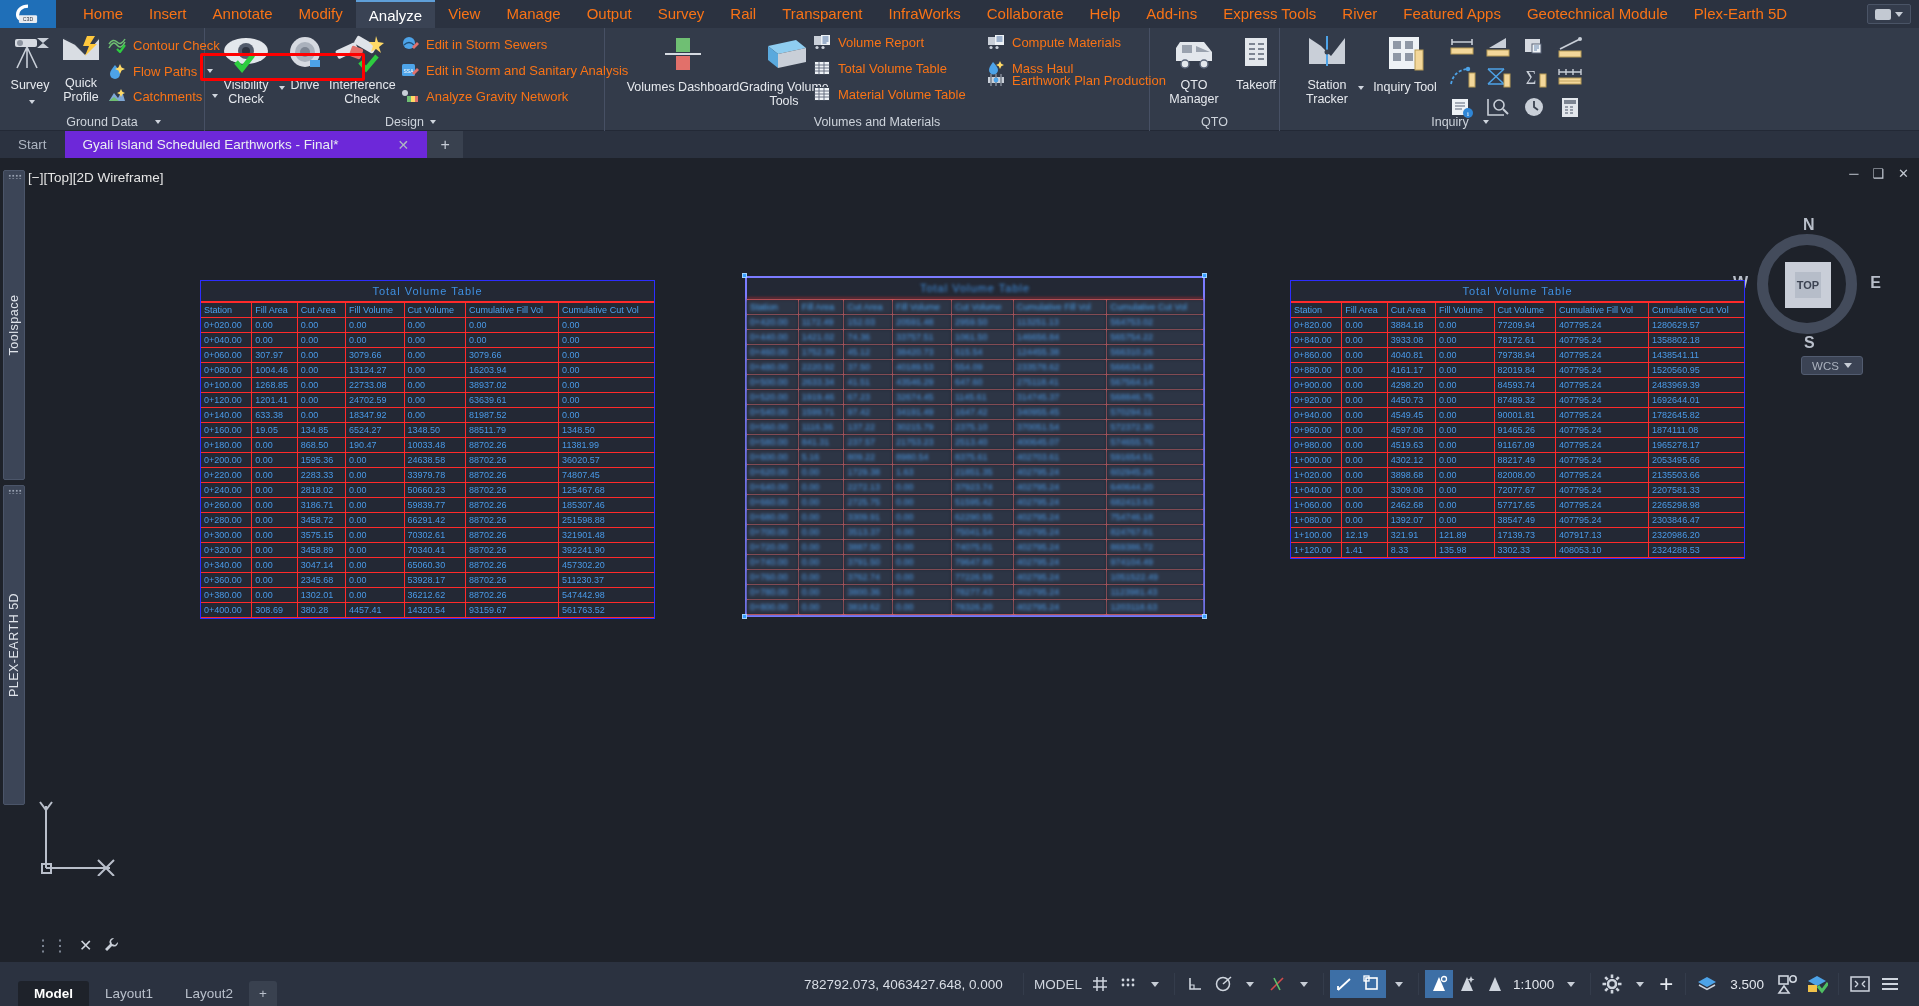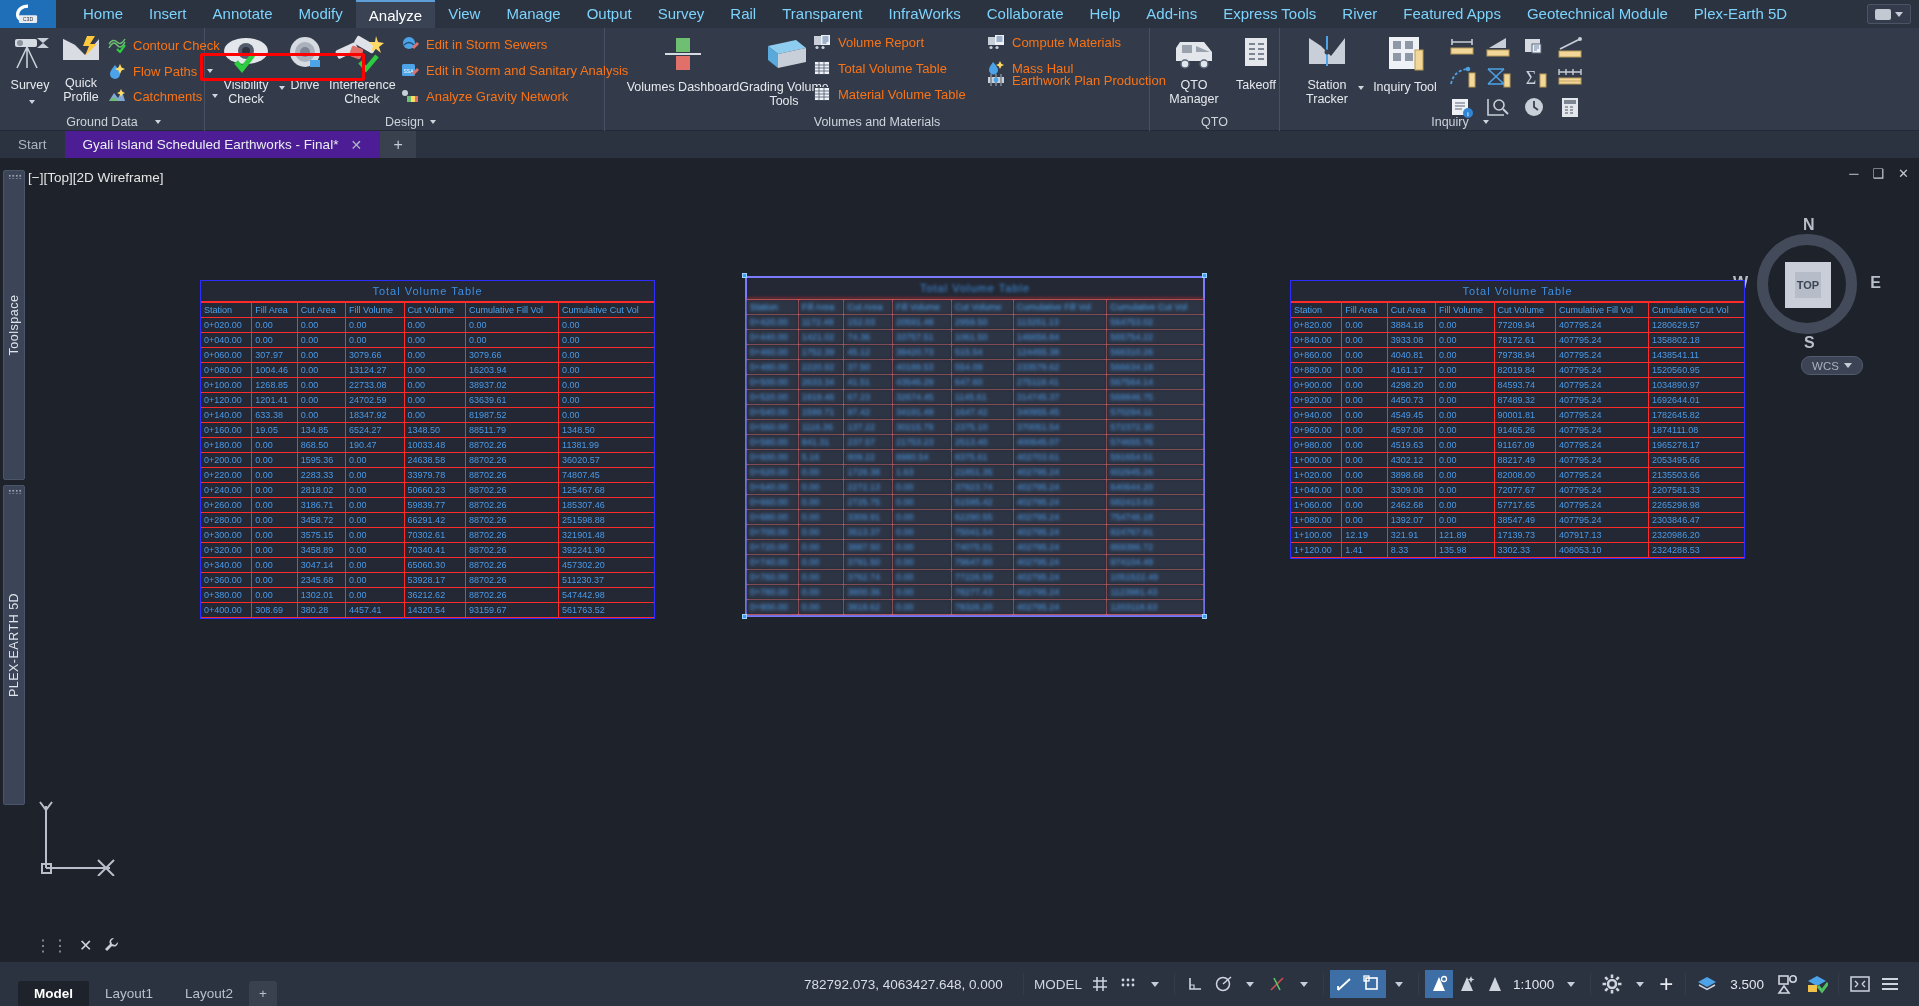--- a/index.html
+++ b/index.html
@@ -5,21 +5,21 @@
   * { box-sizing: border-box; margin:0; padding:0; }
   html,body { width:1919px; height:1006px; overflow:hidden; background:#1e222a;
     font-family:"Liberation Sans", sans-serif; color:#d7dbe0; }
   #app { position:relative; width:1919px; height:1006px; }
 
   
   .menubar { position:absolute; left:0; top:0; width:1919px; height:28px; background:#2b3240; display:flex; align-items:center; }
   .appbtn { width:56px; height:28px; background:#1f6fb8; display:flex; align-items:center; justify-content:center; }
   .appbtn svg { width:26px; height:22px; }
   .menu-tabs { display:flex; align-items:center; height:28px; margin-left:14px; }
-  .mtab { padding:0 13px; height:28px; line-height:28px; font-size:15px; color:#7dd3fc; white-space:nowrap; }
+  .mtab { padding:0 13px; height:28px; line-height:28px; font-size:15px; color:#f97316; white-space:nowrap; }
   .mtab.active { background:#3a4354; color:#ffffff; border-top:2px solid #5f9fd8; }
   .qatright { position:absolute; right:8px; top:4px; width:44px; height:20px; background:#343c4c; border:1px solid #4a5466; border-radius:2px; display:flex; align-items:center; justify-content:center; gap:4px; }
   .qatright .cam { width:16px; height:11px; background:#c3c9d2; border-radius:2px; }
   .caret { width:0;height:0;border-left:4px solid transparent;border-right:4px solid transparent;border-top:5px solid #c7cdd6; }
 
   .ribbon { position:absolute; left:0; top:28px; width:1919px; height:103px; background:#333b4a; border-bottom:1px solid #232936; }
   .panel { position:absolute; top:0; height:103px; border-right:1px solid #475064; }
   .panel-title { position:absolute; bottom:2px; left:0; width:100%; text-align:center; font-size:12.5px; color:#cdd3db; }
   .bigbtn { position:absolute; width:auto; text-align:center; }
   .bigbtn .lbl { font-size:12.5px; color:#e6e9ee; line-height:14px; }
@@ -27,21 +27,21 @@
   .smallrow .lbl { font-size:13px; color:#f97316; white-space:nowrap; }
   .ic { display:inline-block; }
   .dd { width:0;height:0;border-left:3.5px solid transparent;border-right:3.5px solid transparent;border-top:4.5px solid #cfd5de; display:inline-block; margin-left:3px; vertical-align:middle;}
 
   .hilite-box { position:absolute; border:3px solid #ff0000; border-radius:2px; pointer-events:none; }
   .arrow-wrap { position:absolute; left:0; top:0; width:1919px; height:1006px; pointer-events:none; }
 
   
   .filetabs { position:absolute; left:0; top:131px; width:1919px; height:27px; background:#2b3240; display:flex; align-items:flex-end; }
   .ftab { height:27px; padding:0 18px; display:flex; align-items:center; font-size:13.5px; color:#aeb6c2; background:#39415100; }
-  .ftab.active { background:#4c1d95; color:#e9edf2; }
+  .ftab.active { background:#6d28d9; color:#e9edf2;gap:47px; }
   .ftab .x { margin-left:12px; font-size:14px; color:#aeb6c2; }
   .ftab.plus { width:36px; padding:0; justify-content:center; background:#39414f; color:#c6ccd6; font-size:16px; }
 
   
   .canvas { position:absolute; left:0; top:158px; width:1919px; height:770px; background:#1e222a; }
   .vplabel { position:absolute; left:28px; top:12px; font-size:13.5px; color:#e5e5e5; }
   .winctl { position:absolute; right:10px; top:8px; display:flex; gap:14px; color:#c4cad3; font-size:13px; }
 
   
   .dock { position:absolute; left:3px; width:22px; background:#3c4557; border:1px solid #4b5569; border-radius:2px; }
@@ -65,21 +65,21 @@
   .tbl.selected td, .tbl.selected th { background:#2d3545; border-color:#ff6b6b; }
   .grip-sq { position:absolute; width:5px; height:5px; background:#3aa0ff; border:1px solid #9fd2ff; }
 
   
   .viewcube { position:absolute; right:48px; top:62px; width:128px; height:128px; }
   .vc-ring { position:absolute; left:14px; top:14px; width:100px; height:100px; border-radius:50%; border:11px solid #434b5b; }
   .vc-top { position:absolute; left:42px; top:42px; width:46px; height:46px; background:#c9ced8; display:flex; align-items:center; justify-content:center; color:#3c4352; font-size:11px; font-weight:bold; }
   .vc-top i { width:26px;height:26px;background:#b6bdc9; display:flex;align-items:center;justify-content:center; font-style:normal;}
   .vc-n,.vc-s,.vc-e,.vc-w { position:absolute; color:#b9bfca; font-size:16px; font-weight:bold; }
   .vc-n{ left:60px; top:-4px;} .vc-s{ left:61px; bottom:-4px;} .vc-w{ left:-10px; top:54px;} .vc-e{ right:-10px; top:54px;}
-  .wcs { position:absolute; right:56px; top:198px; width:62px; height:19px; background:#3b4354; border:1px solid #525c70; border-radius:9px; display:flex; align-items:center; justify-content:center; gap:5px; color:#aab1bd; font-size:11.5px; }
+  .wcs { position:absolute; right:56px; top:198px; width:62px; height:19px; background:#3b4354; border:1px solid #525c70; border-radius:3px; display:flex; align-items:center; justify-content:center; gap:5px; color:#aab1bd; font-size:11.5px; }
 
   
   .ucs { position:absolute; left:38px; bottom:52px; width:90px; height:90px; }
 
   
   .cmdbar { position:absolute; left:25px; top:928px; width:1894px; height:34px; display:flex; align-items:center; }
   .cmdtools { display:flex; align-items:center; gap:10px; padding:0 10px; height:34px; color:#cfd5de; }
   .cmdinput { flex:1; height:30px; background:#ffffff; display:flex; align-items:center; gap:6px; padding:0 8px; }
   .cmdinput .ph { color:#6c7685; font-size:14px; font-style:italic; letter-spacing:.6px; }
   .cmdicon { width:18px; height:14px; background:#fff; border:1.6px solid #45506b; border-radius:2px; position:relative; }
@@ -943,21 +943,21 @@
                 <td>407795.24</td>
                 <td>1520560.95</td>
               </tr>
               <tr>
                 <td>0+900.00</td>
                 <td>0.00</td>
                 <td>4298.20</td>
                 <td>0.00</td>
                 <td>84593.74</td>
                 <td>407795.24</td>
-                <td>1034890.97</td>
+                <td>2483969.39</td>
               </tr>
               <tr>
                 <td>0+920.00</td>
                 <td>0.00</td>
                 <td>4450.73</td>
                 <td>0.00</td>
                 <td>87489.32</td>
                 <td>407795.24</td>
                 <td>1692644.01</td>
               </tr>

